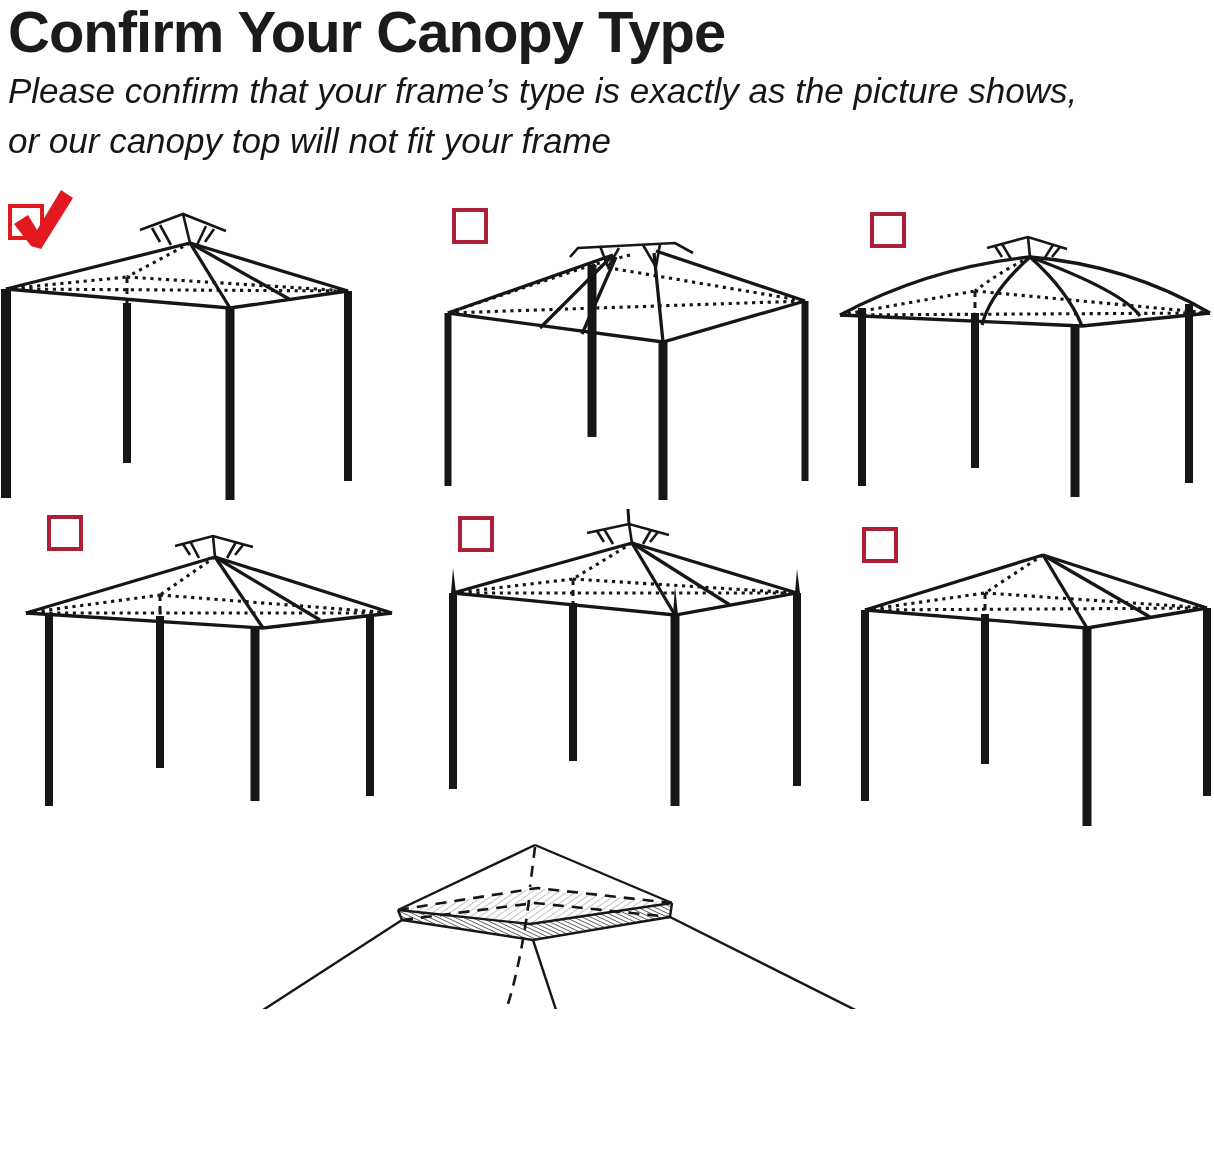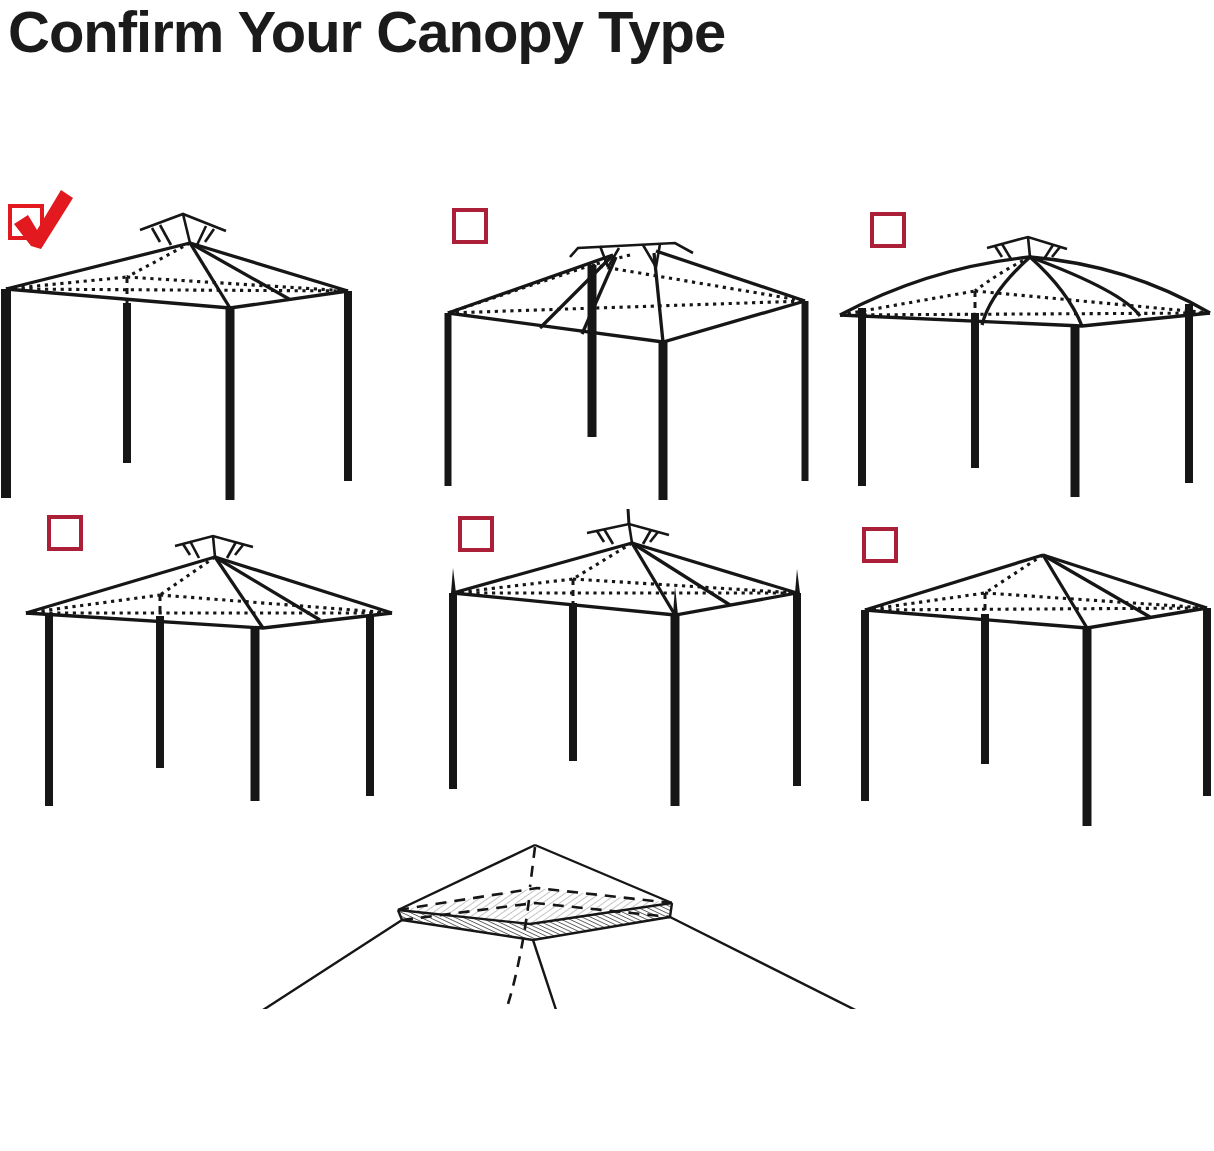--- a/index.html
+++ b/index.html
@@ -31,20 +31,21 @@
   .opt6 .checkbox{left:32px;top:32px;}
   .bottom-drawing{position:absolute;left:130px;top:825px;}
   svg .ln{stroke:#161616;fill:none;stroke-linecap:butt;}
 </style>
 </head>
 <body>
 
 <div class="page">
 
   <h1 class="title">Confirm Your Canopy Type</h1>
+  <p class="subtitle"><span>Please confirm that your frame’s type is exactly as the picture shows,</span><br><span>or our canopy top will not fit your frame</span></p>
 
   <div class="option opt1">
     <div class="checkbox" data-checked="true">
       <svg class="check" viewBox="0 0 62 64">
         <polygon points="3,38 17,29 26,44 50,4 62,12 30,63 20,60"></polygon>
       </svg>
     </div>
     <svg class="drawing" width="420" height="315" viewBox="0 0 420 315">
       <g class="ln" stroke-width="2.6">
         <path d="M140,45 L183,29 L226,46"></path>

